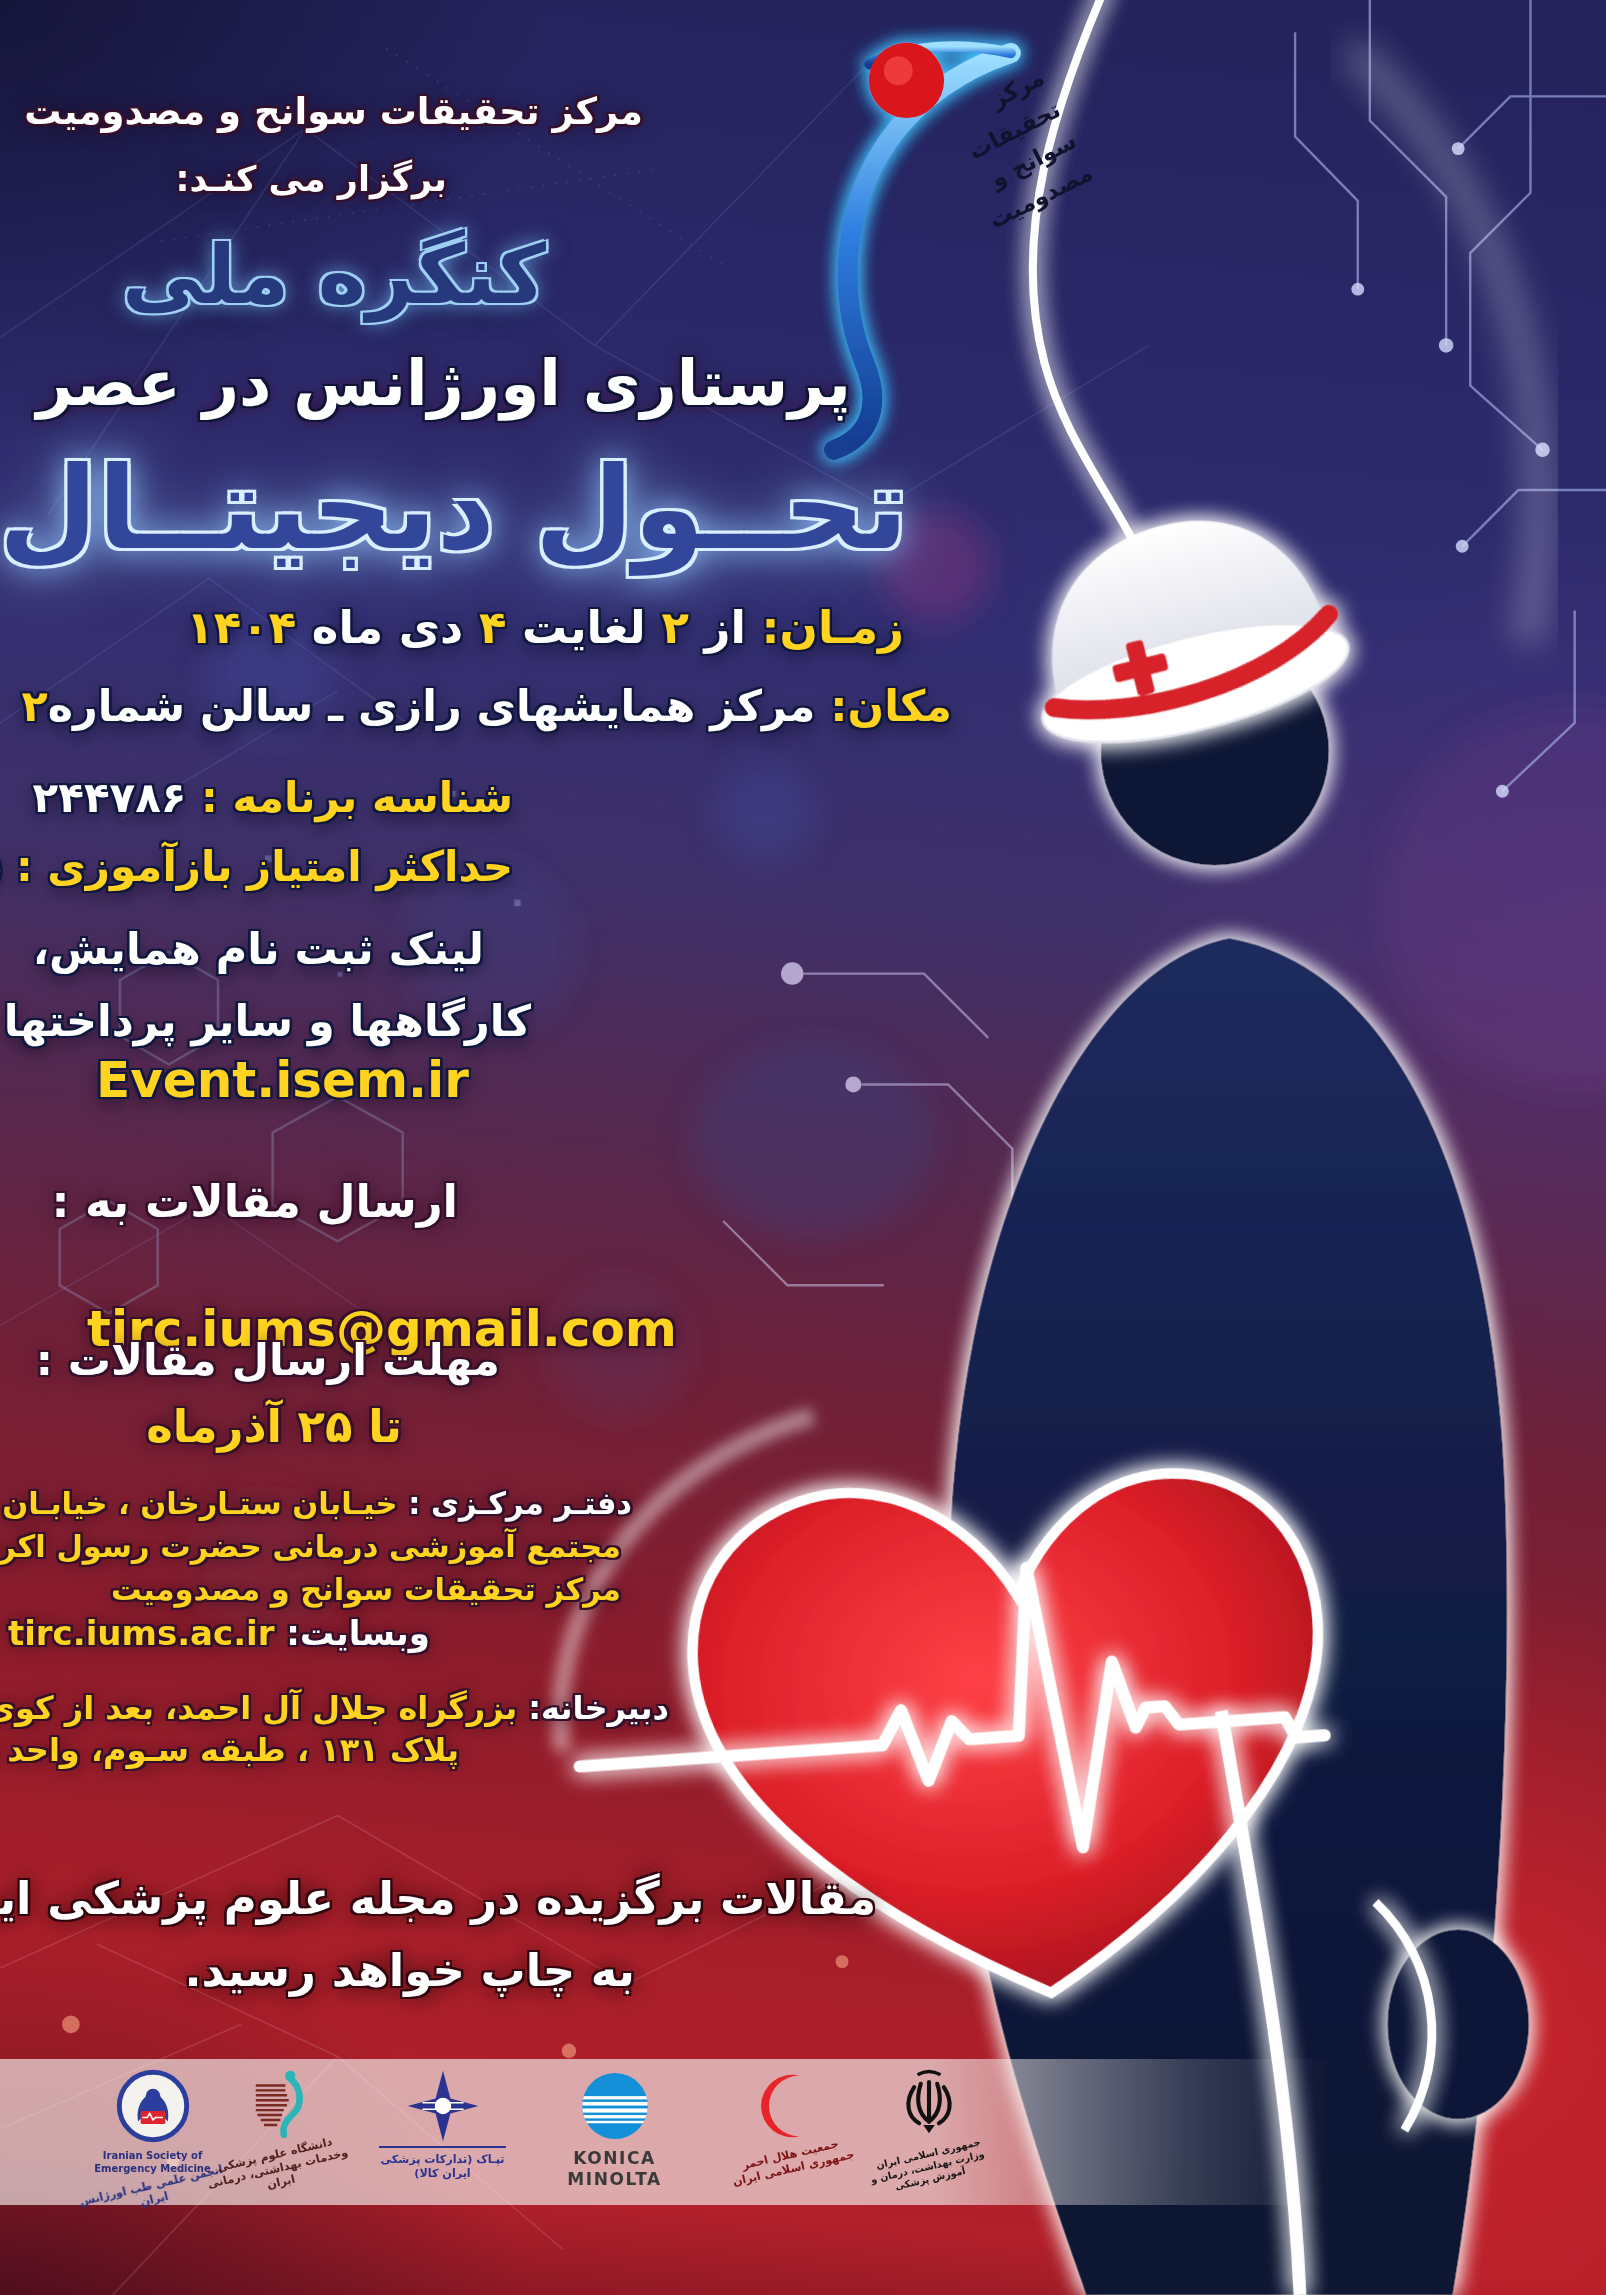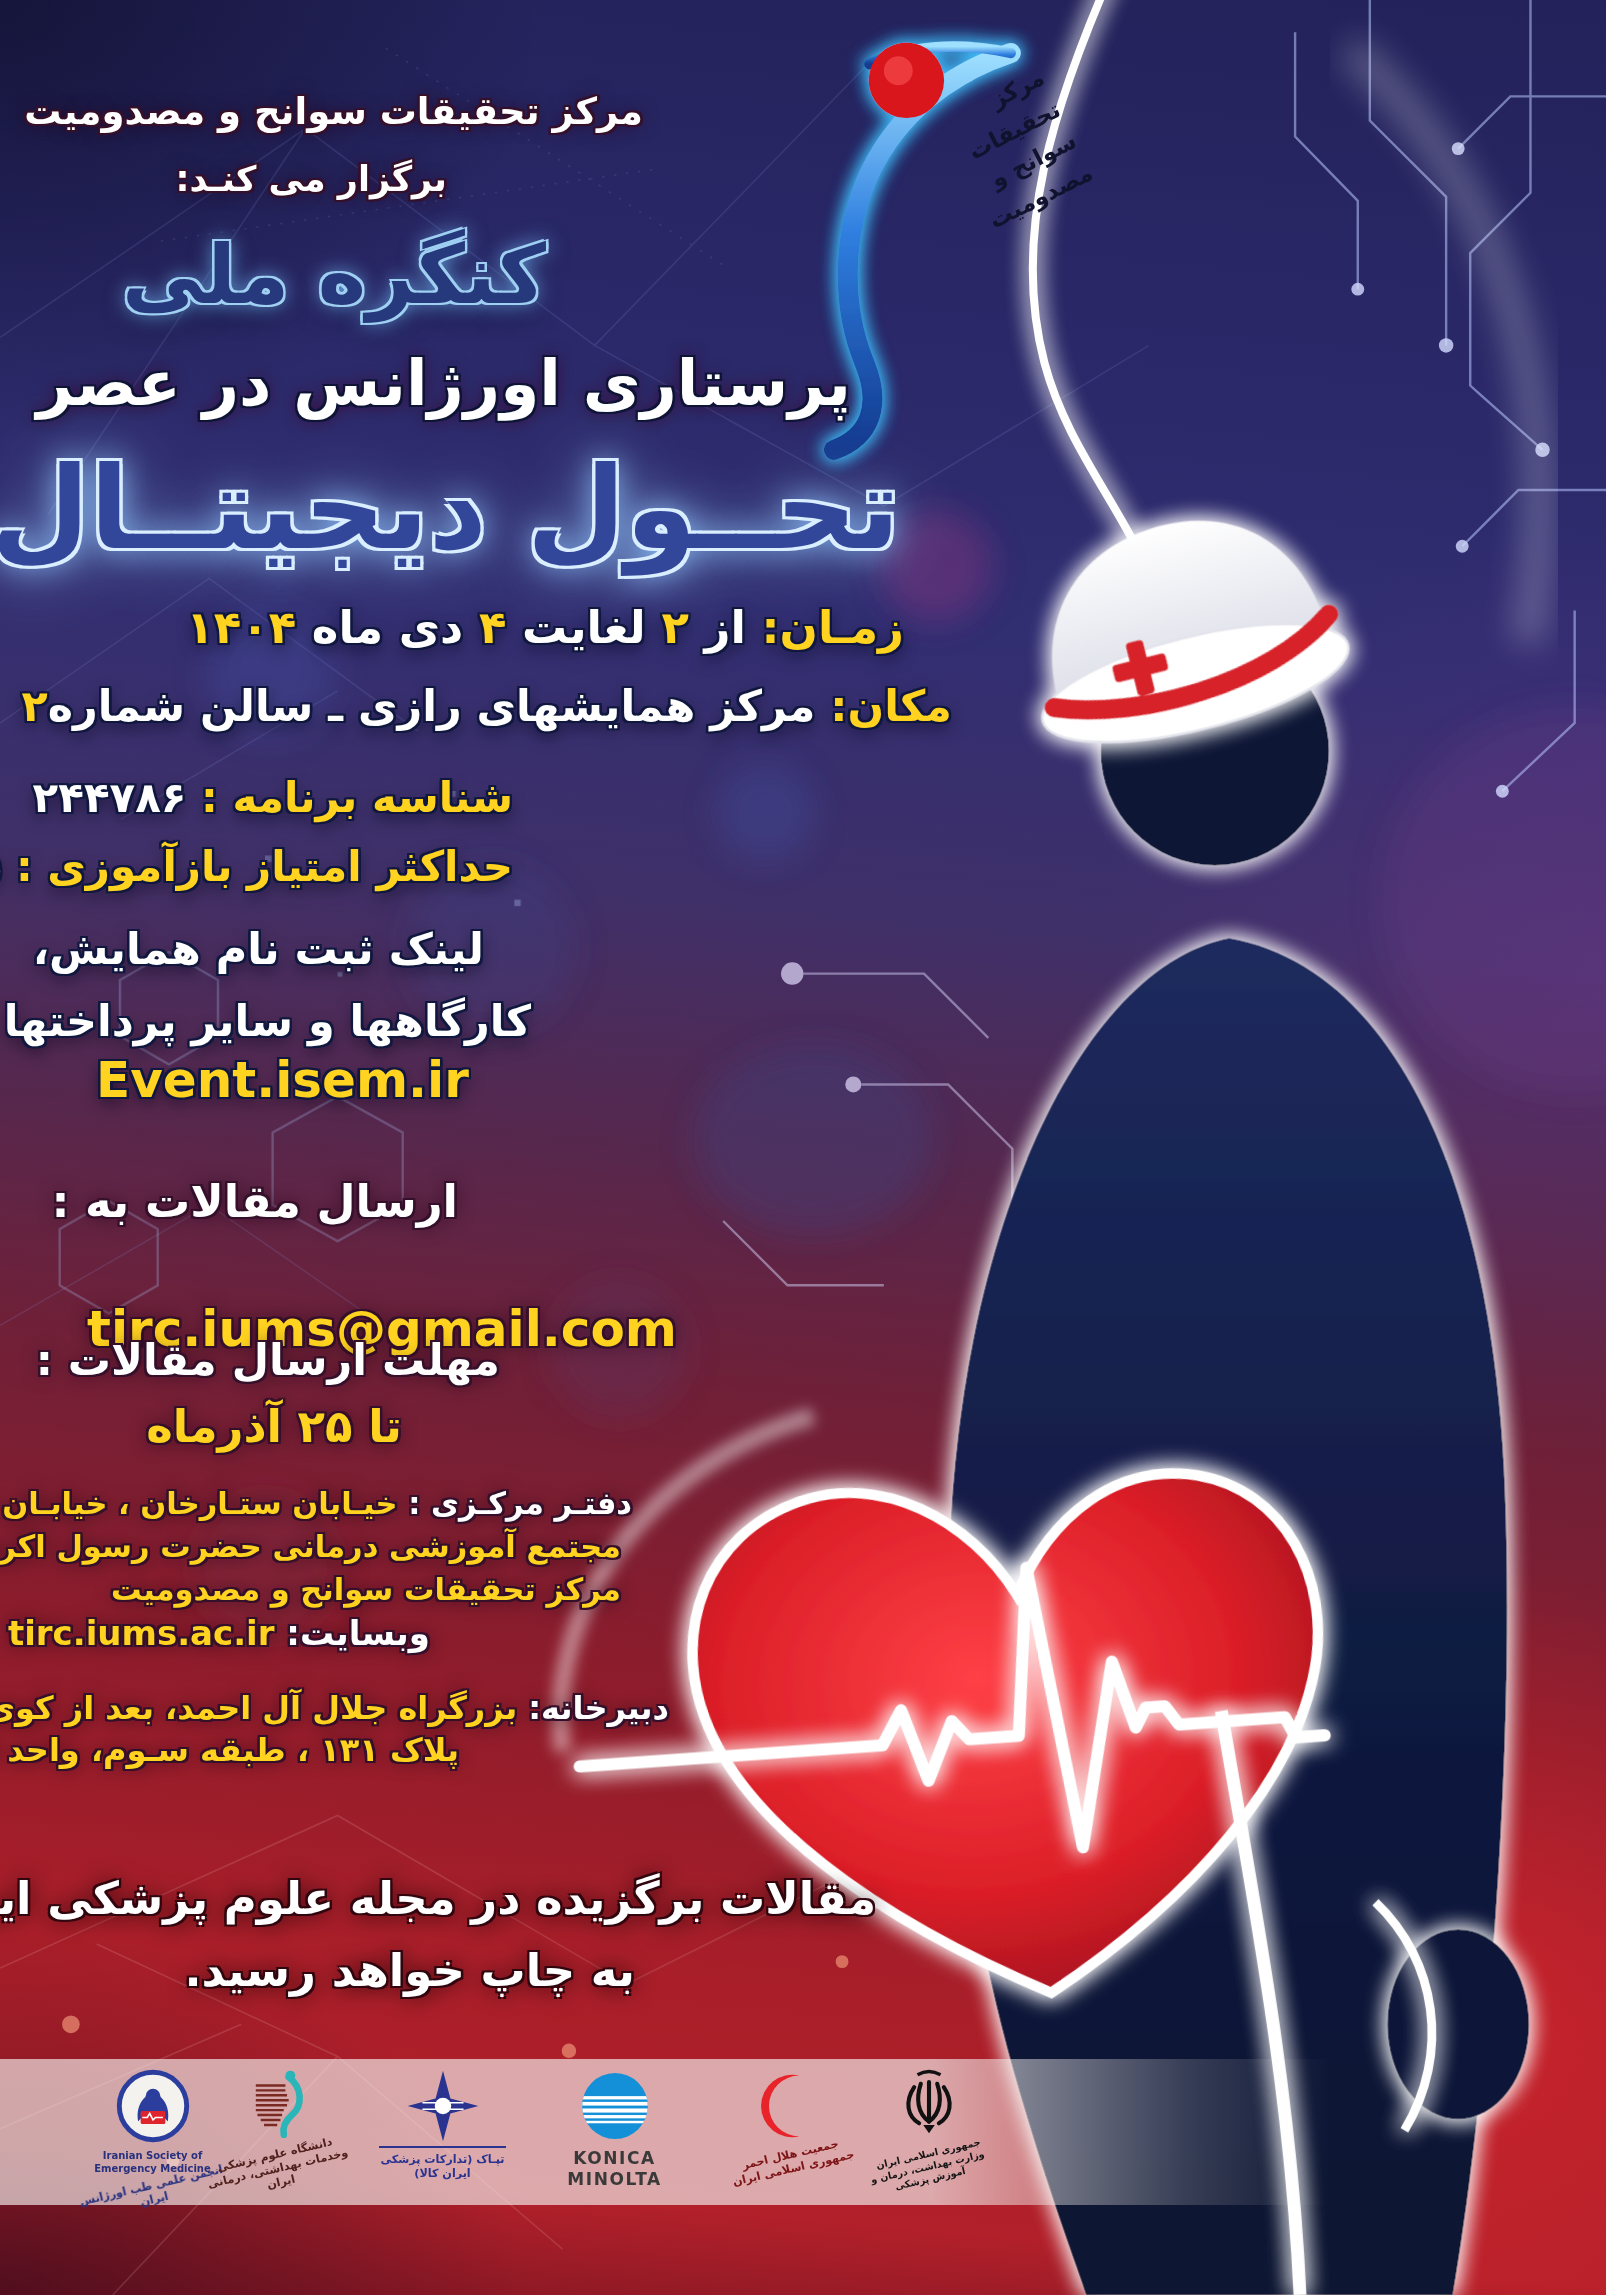--- a/index.html
+++ b/index.html
@@ -203,21 +203,21 @@
     <div>مرکز</div>
     <div>تحقیقات</div>
     <div>سوانح و مصدومیت</div>
   </div>
 
   <div class="txt rtl sh-wine" style="top:90px;right:964px;font-size:37px;color:#fff">مرکز تحقیقات سوانح و مصدومیت</div>
   <div class="txt rtl sh-wine" style="top:159px;right:1160px;font-size:35px;color:#fff">برگزار می کنـد:</div>
 
   <div class="txt rtl t1" style="top:227px;left:112px;width:434px;font-size:82px">کنگره ملی</div>
   <div class="txt rtl t2" style="top:347px;left:112px;width:739px;text-align:center;font-size:63px">پرستاری اورژانس در عصر</div>
-  <div class="txt rtl t3" style="top:442px;left:32px;width:868px;text-align:right;font-size:114px">تحــول دیجیتــال</div>
+  <div class="txt rtl t3" style="top:442px;left:40px;width:868px;text-align:right;font-size:114px">تحــول دیجیتــال</div>
 
   <div class="txt rtl sh-navy" style="top:601px;right:703px;font-size:45px"><span class="pt-y">زمـان:</span><span class="pt-w"> از </span><span class="pt-y">۲</span><span class="pt-w"> لغایت </span><span class="pt-y">۴</span><span class="pt-w"> دی ماه </span><span class="pt-y">۱۴۰۴</span></div>
   <div class="txt rtl sh-navy" style="top:681px;right:655px;font-size:43px"><span class="pt-y">مکان:</span><span class="pt-w"> مرکز همایشهای رازی ـ سالن شماره</span><span class="pt-y">۲</span></div>
   <div class="txt rtl sh-navy" style="top:773px;right:1094px;font-size:42px"><span class="pt-y">شناسه برنامه : </span><span class="pt-w">۲۴۴۷۸۶</span></div>
   <div class="txt rtl sh-navy" style="top:842px;right:1094px;font-size:42px"><span class="pt-y">حداکثر امتیاز بازآموزی : </span><span class="pt-w">۱۵</span></div>
   <div class="txt rtl sh-navy c-w" style="top:924px;right:1123px;font-size:43px">لینک ثبت نام همایش،</div>
   <div class="txt rtl sh-navy c-w" style="top:996px;right:1076px;font-size:43px">کارگاهها و سایر پرداختها :</div>
   <div class="txt ltrline sh-navy c-y" style="top:1051px;left:96px;font-size:50px">Event.isem.ir</div>
   <div class="txt rtl sh-wine c-w" style="top:1175px;right:1149px;font-size:45px">ارسال مقالات به :</div>
   <div class="txt ltrline sh-wine c-y" style="top:1300px;left:87px;font-size:50px">tirc.iums@gmail.com</div>

